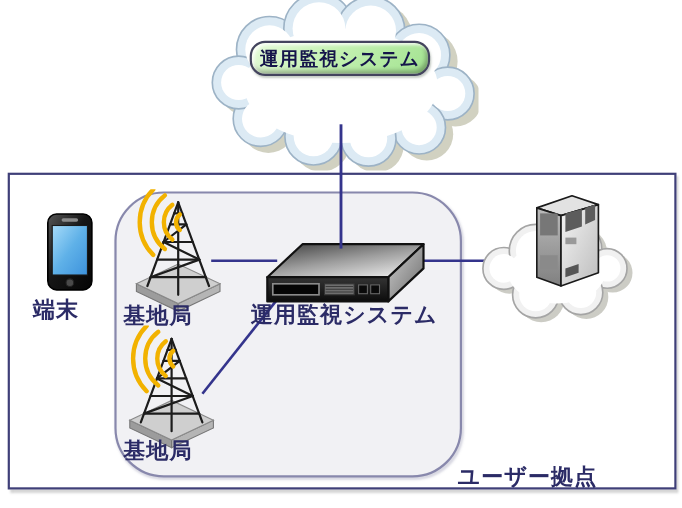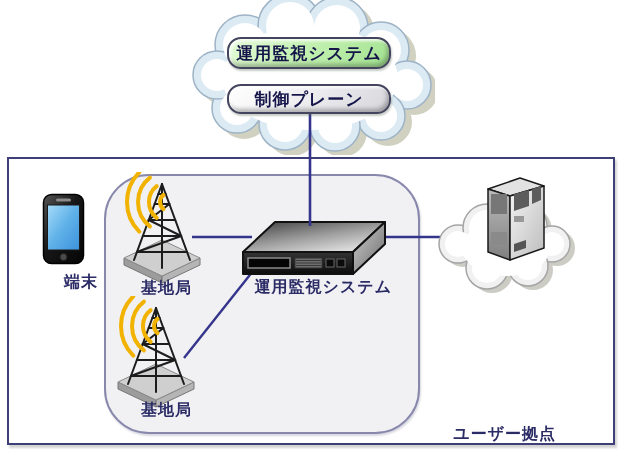--- a/index.html
+++ b/index.html
@@ -25,22 +25,22 @@
     box-shadow: 1px 2px 2px rgba(100,100,140,0.25);
     z-index: 2;
   }
 
   svg.lines { left: 0; top: 0; width: 620px; height: 462px; z-index: 3; pointer-events: none; }
   svg.vline { left: 0; top: 0; width: 620px; height: 462px; z-index: 6; pointer-events: none; }
   .icon-layer { z-index: 4; }
 
   .label {
     position: absolute; z-index: 8;
-    color: #2B2B66; font-size: 16px; font-weight: 600;
-    text-align: right; line-height: 20px; letter-spacing: 1px;
+    color: #2B2B66; font-size: 20px; font-weight: 600;
+    text-align: left; line-height: 20px; letter-spacing: 1px;
     white-space: nowrap;
   }
 
   .cloud-btn {
     position: absolute; z-index: 7;
     width: 164px; height: 32px;
     border: 2px solid #44445E; border-radius: 14px;
     display: flex; align-items: center; justify-content: center;
     font-size: 17px; font-weight: 700; color: #15154A; letter-spacing: 1px;
     box-shadow: inset 2px 2px 3px rgba(255,255,255,0.85),
@@ -99,21 +99,20 @@
         <circle cx="196" cy="116" r="16"></circle>
       <circle cx="150" cy="126" r="17"></circle>
         <circle cx="100" cy="124" r="18"></circle>
         <circle cx="52" cy="108" r="17"></circle>
       <circle cx="32" cy="75" r="16"></circle>
       <ellipse cx="125" cy="78" rx="88" ry="52"></ellipse>
     </g>
   </svg>
 
   <div class="cloud-btn btn-monitoring">運用監視システム</div>
-  <div class="cloud-btn btn-control">制御プレーン</div>
 
   <svg class="abs vline">
     <line x1="310" y1="113" x2="310" y2="226" stroke="#34348C" stroke-width="2.6"></line>
   </svg>
 
   <svg class="abs icon-layer" style="left:42px; top:193px; width:44px; height:74px;" viewBox="0 0 44 74">
     <defs>
       <linearGradient id="phBody" x1="0" y1="0" x2="1" y2="1">
         <stop offset="0" stop-color="#555555"></stop>
           <stop offset="0.45" stop-color="#161616"></stop>

